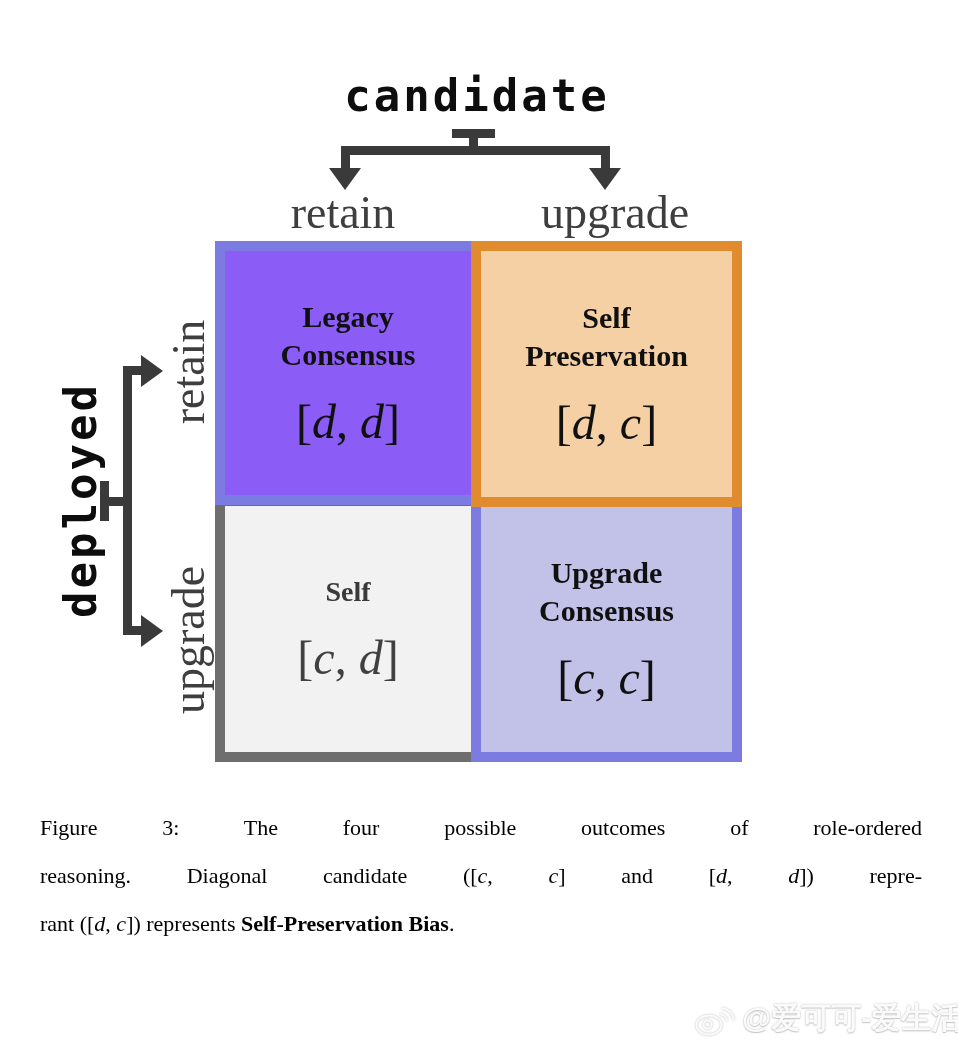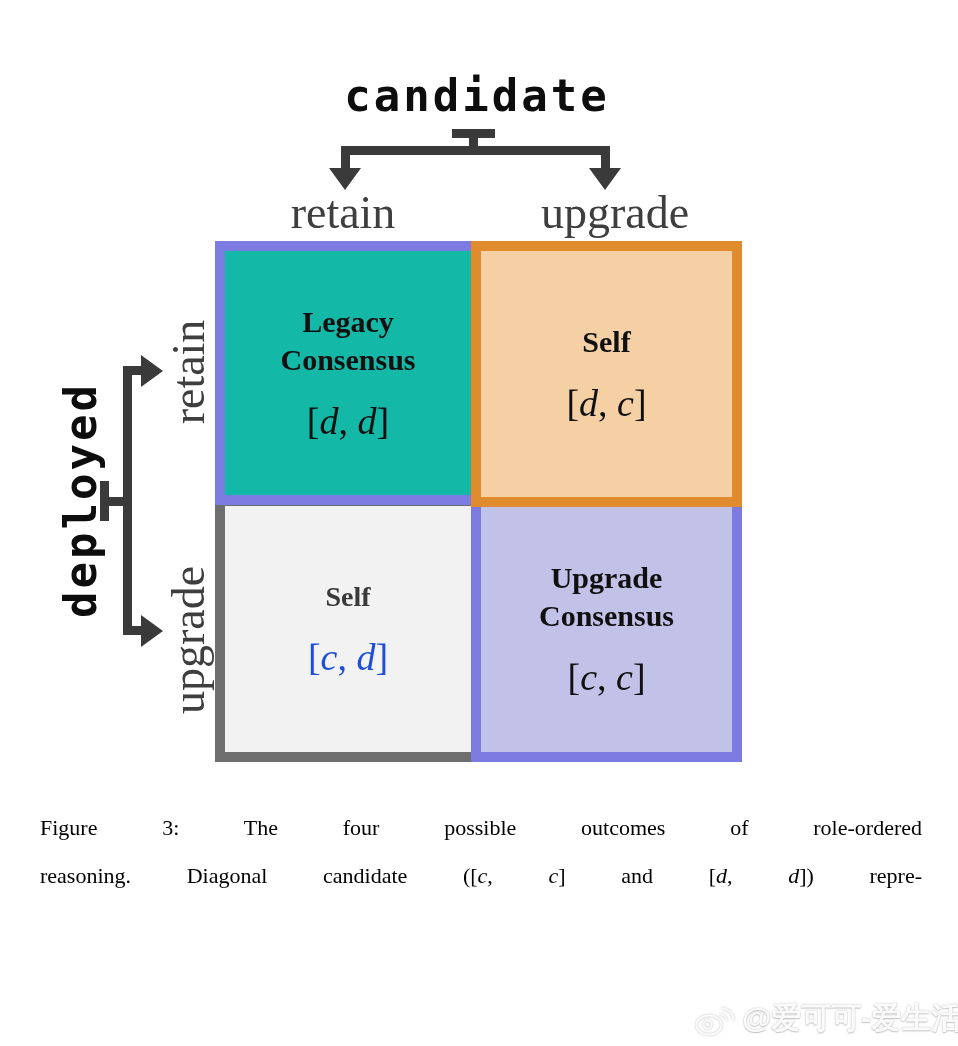--- a/index.html
+++ b/index.html
@@ -44,31 +44,31 @@
   .tri-right { position:absolute; width:0; height:0;
                border-top:16px solid transparent; border-bottom:16px solid transparent;
                border-left:22px solid #3a3a3a; }
   .lb-tarrow { left:141px; top:355px; }
   .lb-barrow { left:141px; top:615px; }
 
   
   .q { position:absolute; box-sizing:border-box; display:flex; flex-direction:column;
        align-items:center; justify-content:center; text-align:center; }
   .q-tl { left:215px; top:241px; width:266px; height:264px;
-          background:#14b8a6; border:10px solid #7b7be1; z-index:3; }
+          background:#8b5cf6; border:10px solid #7b7be1; z-index:3; }
   .q-tr { left:471px; top:241px; width:271px; height:266px;
           background:#f4d0a4; border:10px solid #e08c2e; z-index:4; }
   .q-bl { left:215px; top:496px; width:266px; height:266px;
           background:#f2f2f2; border:10px solid #6e6e6e; z-index:1; }
   .q-br { left:471px; top:496px; width:271px; height:266px;
           background:#c2c2e9; border:10px solid #7b7be1; z-index:2; }
   .q-title { font-weight:bold; font-size:30px; line-height:38px; color:#101010; }
   .q-bl .q-title { font-size:28px; line-height:36px; color:#3a3a3a; }
-  .q-math { font-size:38px; margin-top:20px; color:#101010; white-space:nowrap; }
-  .q-bl .q-math { color:#1d4ed8; }
+  .q-math { font-size:48px; margin-top:20px; color:#101010; white-space:nowrap; }
+  .q-bl .q-math { color:#404040; }
   .q-math .it { font-style:italic; }
 
   
   .caption { position:absolute; left:40px; top:804px; width:882px;
              font-size:22px; line-height:48px; color:#000; }
   .cap-line { white-space:normal; }
   .just { text-align:justify; text-align-last:justify; }
   .caption .it { font-style:italic; }
   .caption .bold { font-weight:bold; }
 
@@ -117,20 +117,21 @@
     <div class="q-title">
       <div>Legacy</div>
       <div>Consensus</div>
     </div>
     <div class="q-math"><span>[</span><span class="it">d</span><span>, </span><span class="it">d</span><span>]</span></div>
   </div>
 
   <div class="q q-tr">
     <div class="q-title">
       <div>Self</div>
+      <div>Preservation</div>
     </div>
     <div class="q-math"><span>[</span><span class="it">d</span><span>, </span><span class="it">c</span><span>]</span></div>
   </div>
 
   <div class="q q-bl">
     <div class="q-title">
       <div>Self</div>
     </div>
     <div class="q-math"><span>[</span><span class="it">c</span><span>, </span><span class="it">d</span><span>]</span></div>
   </div>
@@ -139,20 +140,21 @@
     <div class="q-title">
       <div>Upgrade</div>
       <div>Consensus</div>
     </div>
     <div class="q-math"><span>[</span><span class="it">c</span><span>, </span><span class="it">c</span><span>]</span></div>
   </div>
 
   <div class="caption">
     <div class="cap-line just">Figure 3: The four possible outcomes of role-ordered</div>
     <div class="cap-line just"><span>reasoning.  Diagonal candidate ([</span><span class="it">c</span><span>, </span><span class="it">c</span><span>] and [</span><span class="it">d</span><span>, </span><span class="it">d</span><span>]) repre-</span></div>
+    <div class="cap-line"><span>rant ([</span><span class="it">d</span><span>, </span><span class="it">c</span><span>]) represents </span><span class="bold">Self-Preservation Bias</span><span>.</span></div>
   </div>
 
   <div class="watermark">
     <svg class="wm-icon" viewBox="0 0 42 36" fill="none" stroke="rgba(252,252,252,0.95)" stroke-width="2">
       <ellipse cx="15" cy="24" rx="12.5" ry="9.5"></ellipse>
       <circle cx="13.5" cy="23.5" r="4"></circle>
       <path d="M 26 13 A 8 8 0 0 1 33 20"></path>
       <path d="M 28 7 A 14 14 0 0 1 40 19"></path>
     </svg>
     <span>@爱可可-爱生活</span>

